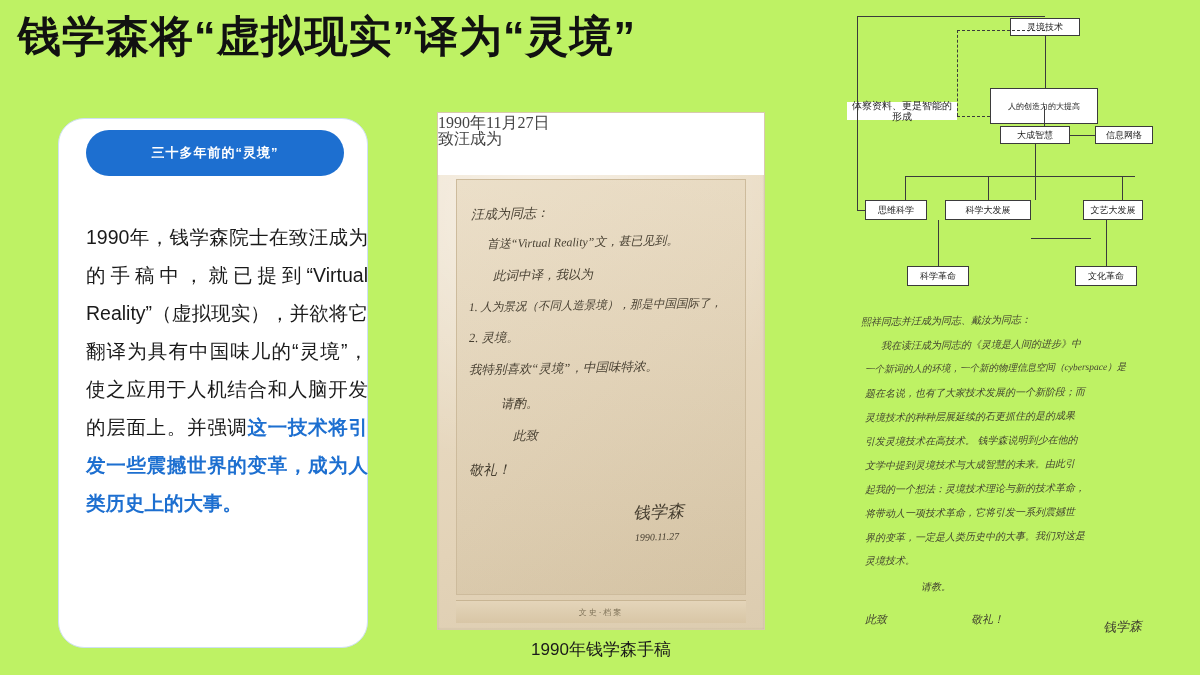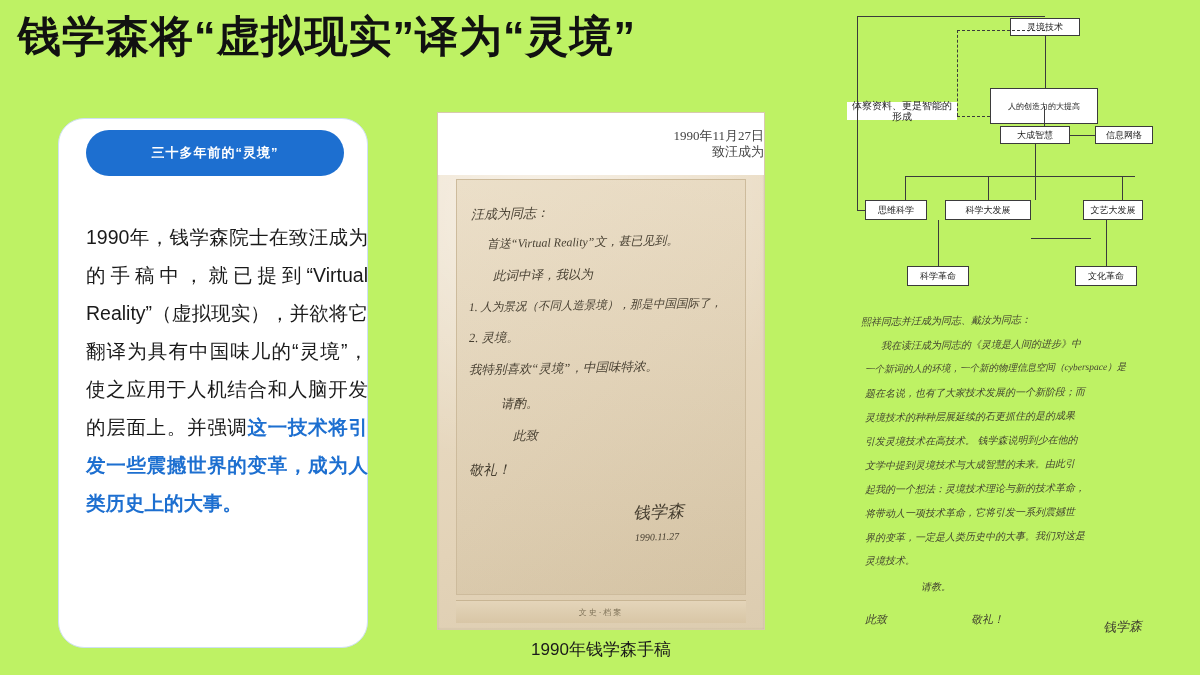--- a/index.html
+++ b/index.html
@@ -92,24 +92,24 @@
     overflow: hidden;
   }
   .ms-top-white {
     position: absolute;
     left: 0; right: 0; top: 0;
     height: 62px;
     background: #ffffff;
   }
   .ms-hdr {
     position: absolute;
-    left: 0; right: 0; top: 15px;
-    text-align: right;
+    left: 0; right: 0; top: 2px;
+    text-align: left;
     color: #444;
-    font-size: 13px;
+    font-size: 16px;
     line-height: 16px;
     font-family: "Liberation Serif", serif;
   }
   .ms-sheet {
     position: absolute;
     left: 18px; right: 18px; top: 66px; bottom: 34px;
     background:
       linear-gradient(180deg, rgba(255,255,255,0.18), rgba(0,0,0,0.03)),
       linear-gradient(135deg, #e7d8bd 0%, #e2d1b3 50%, #dbc9a9 100%);
     border: 1px solid #cdbb9c;

